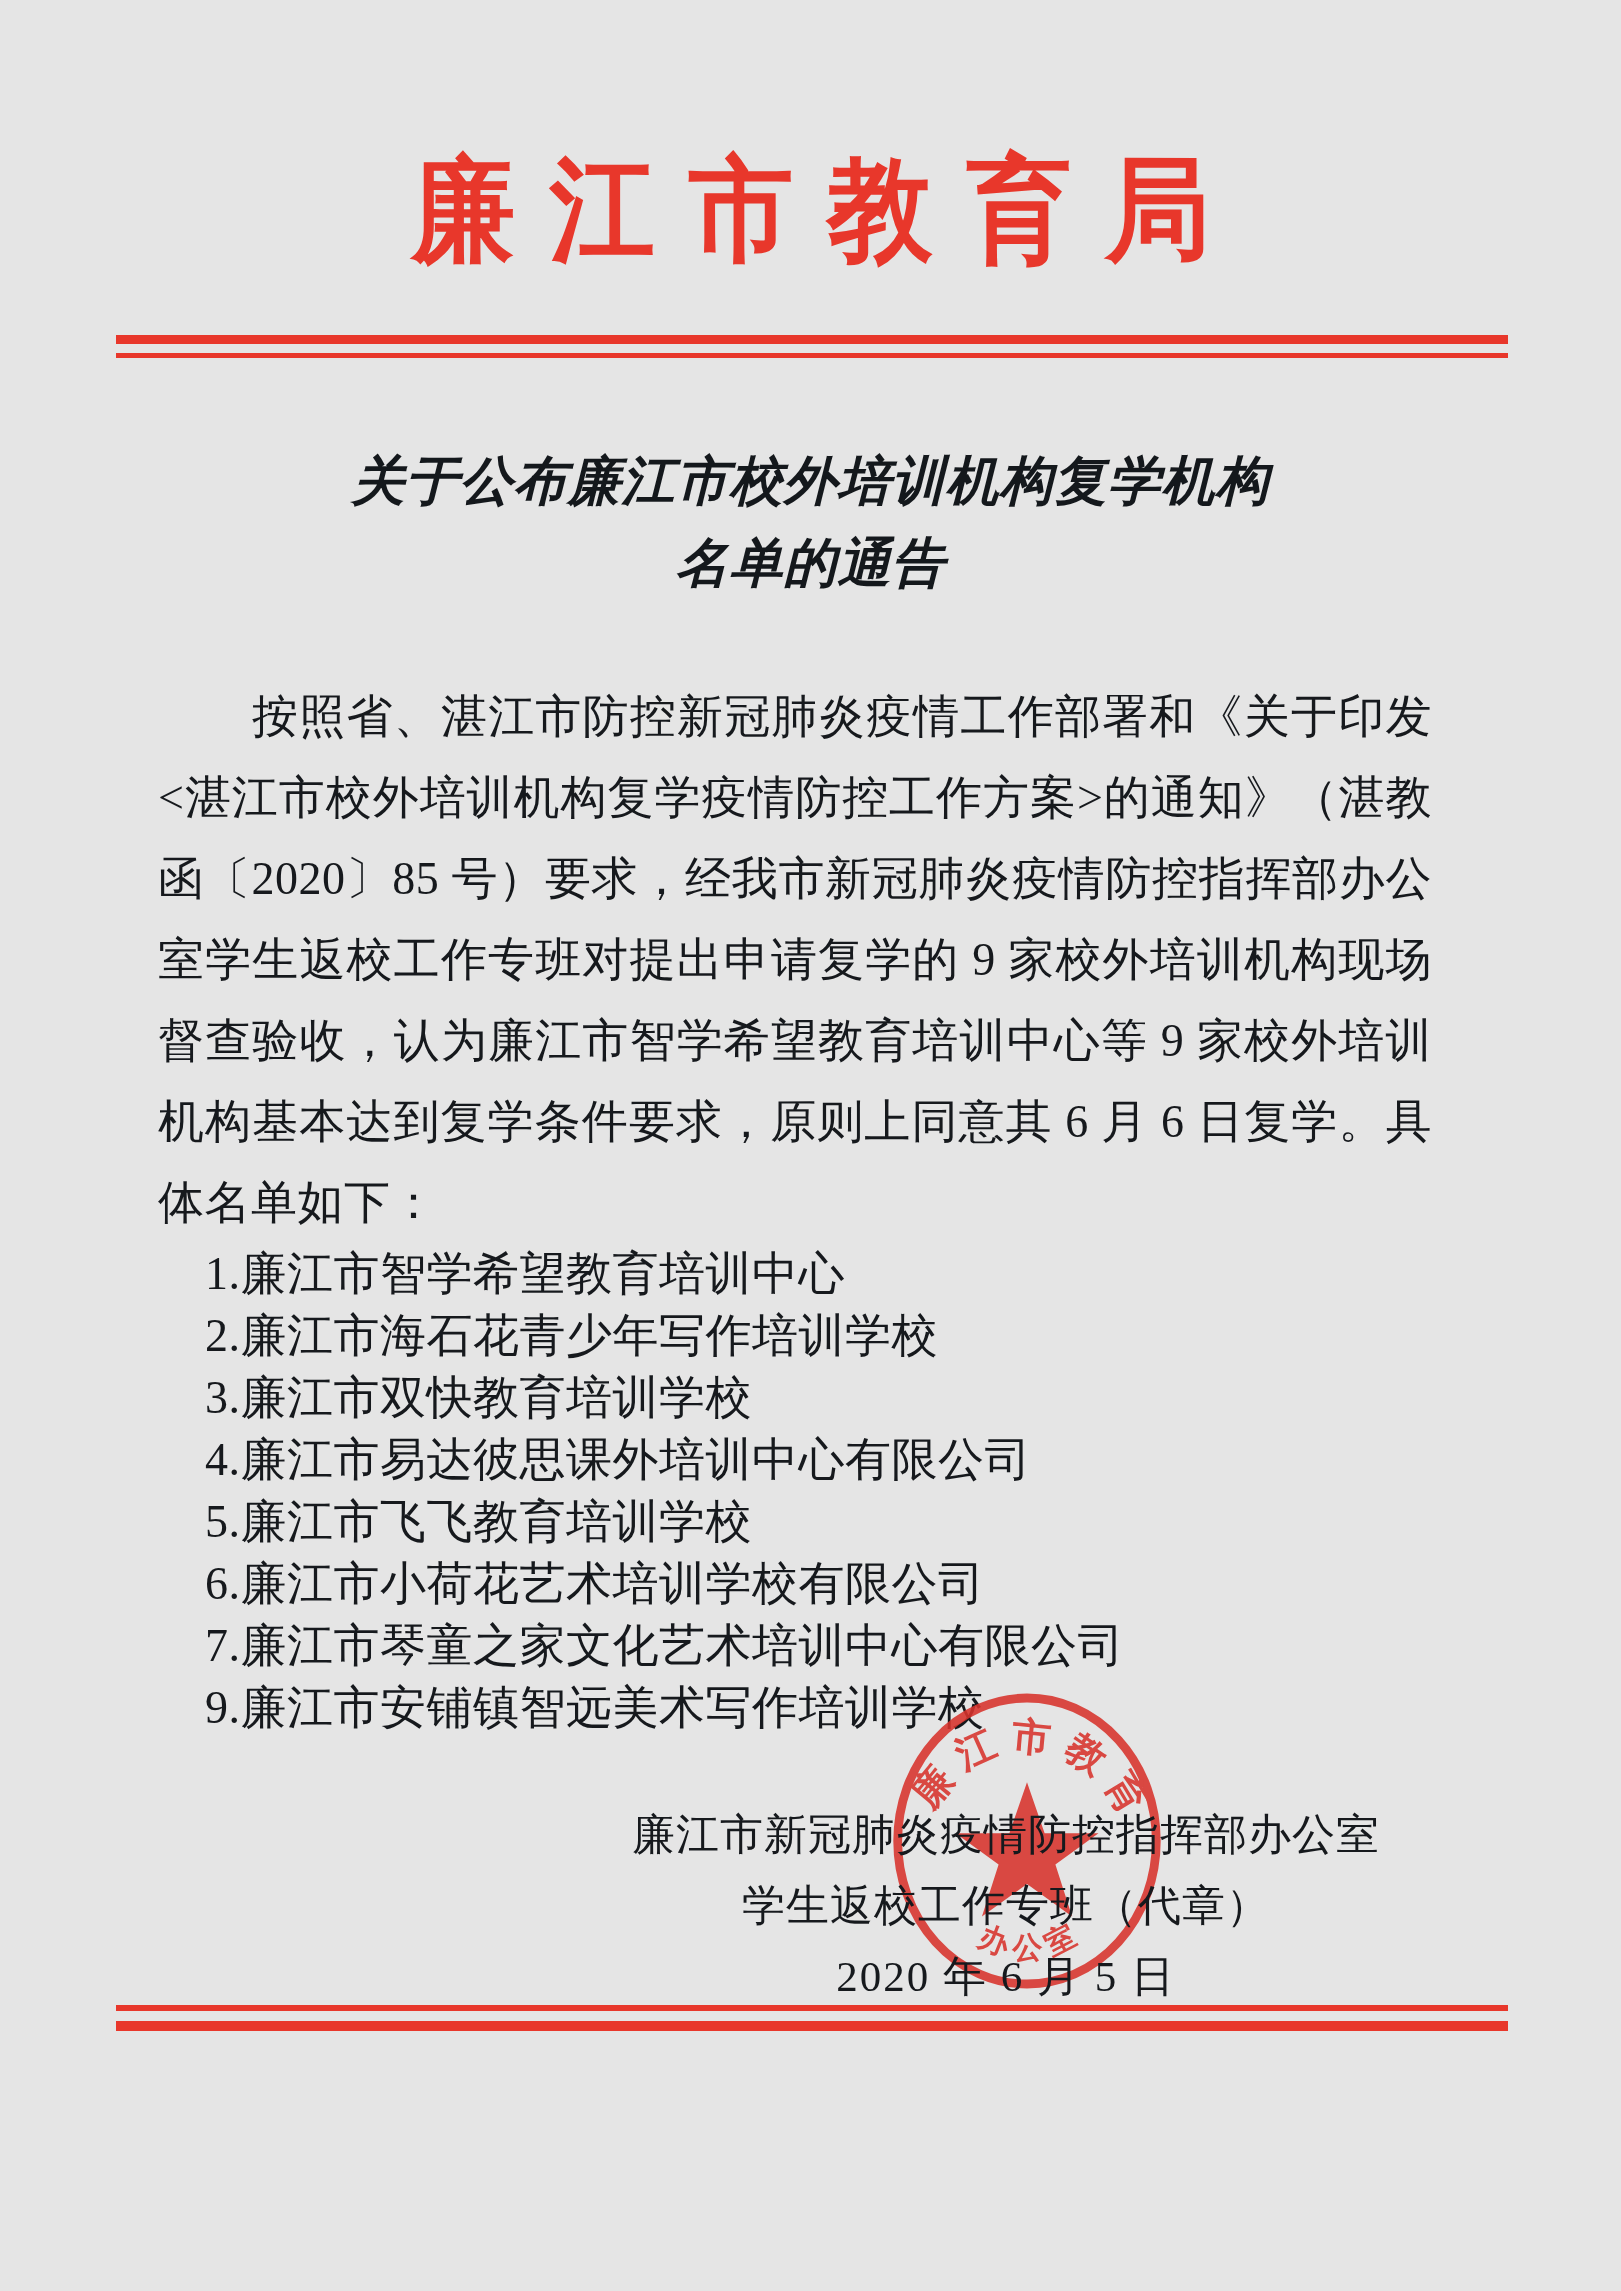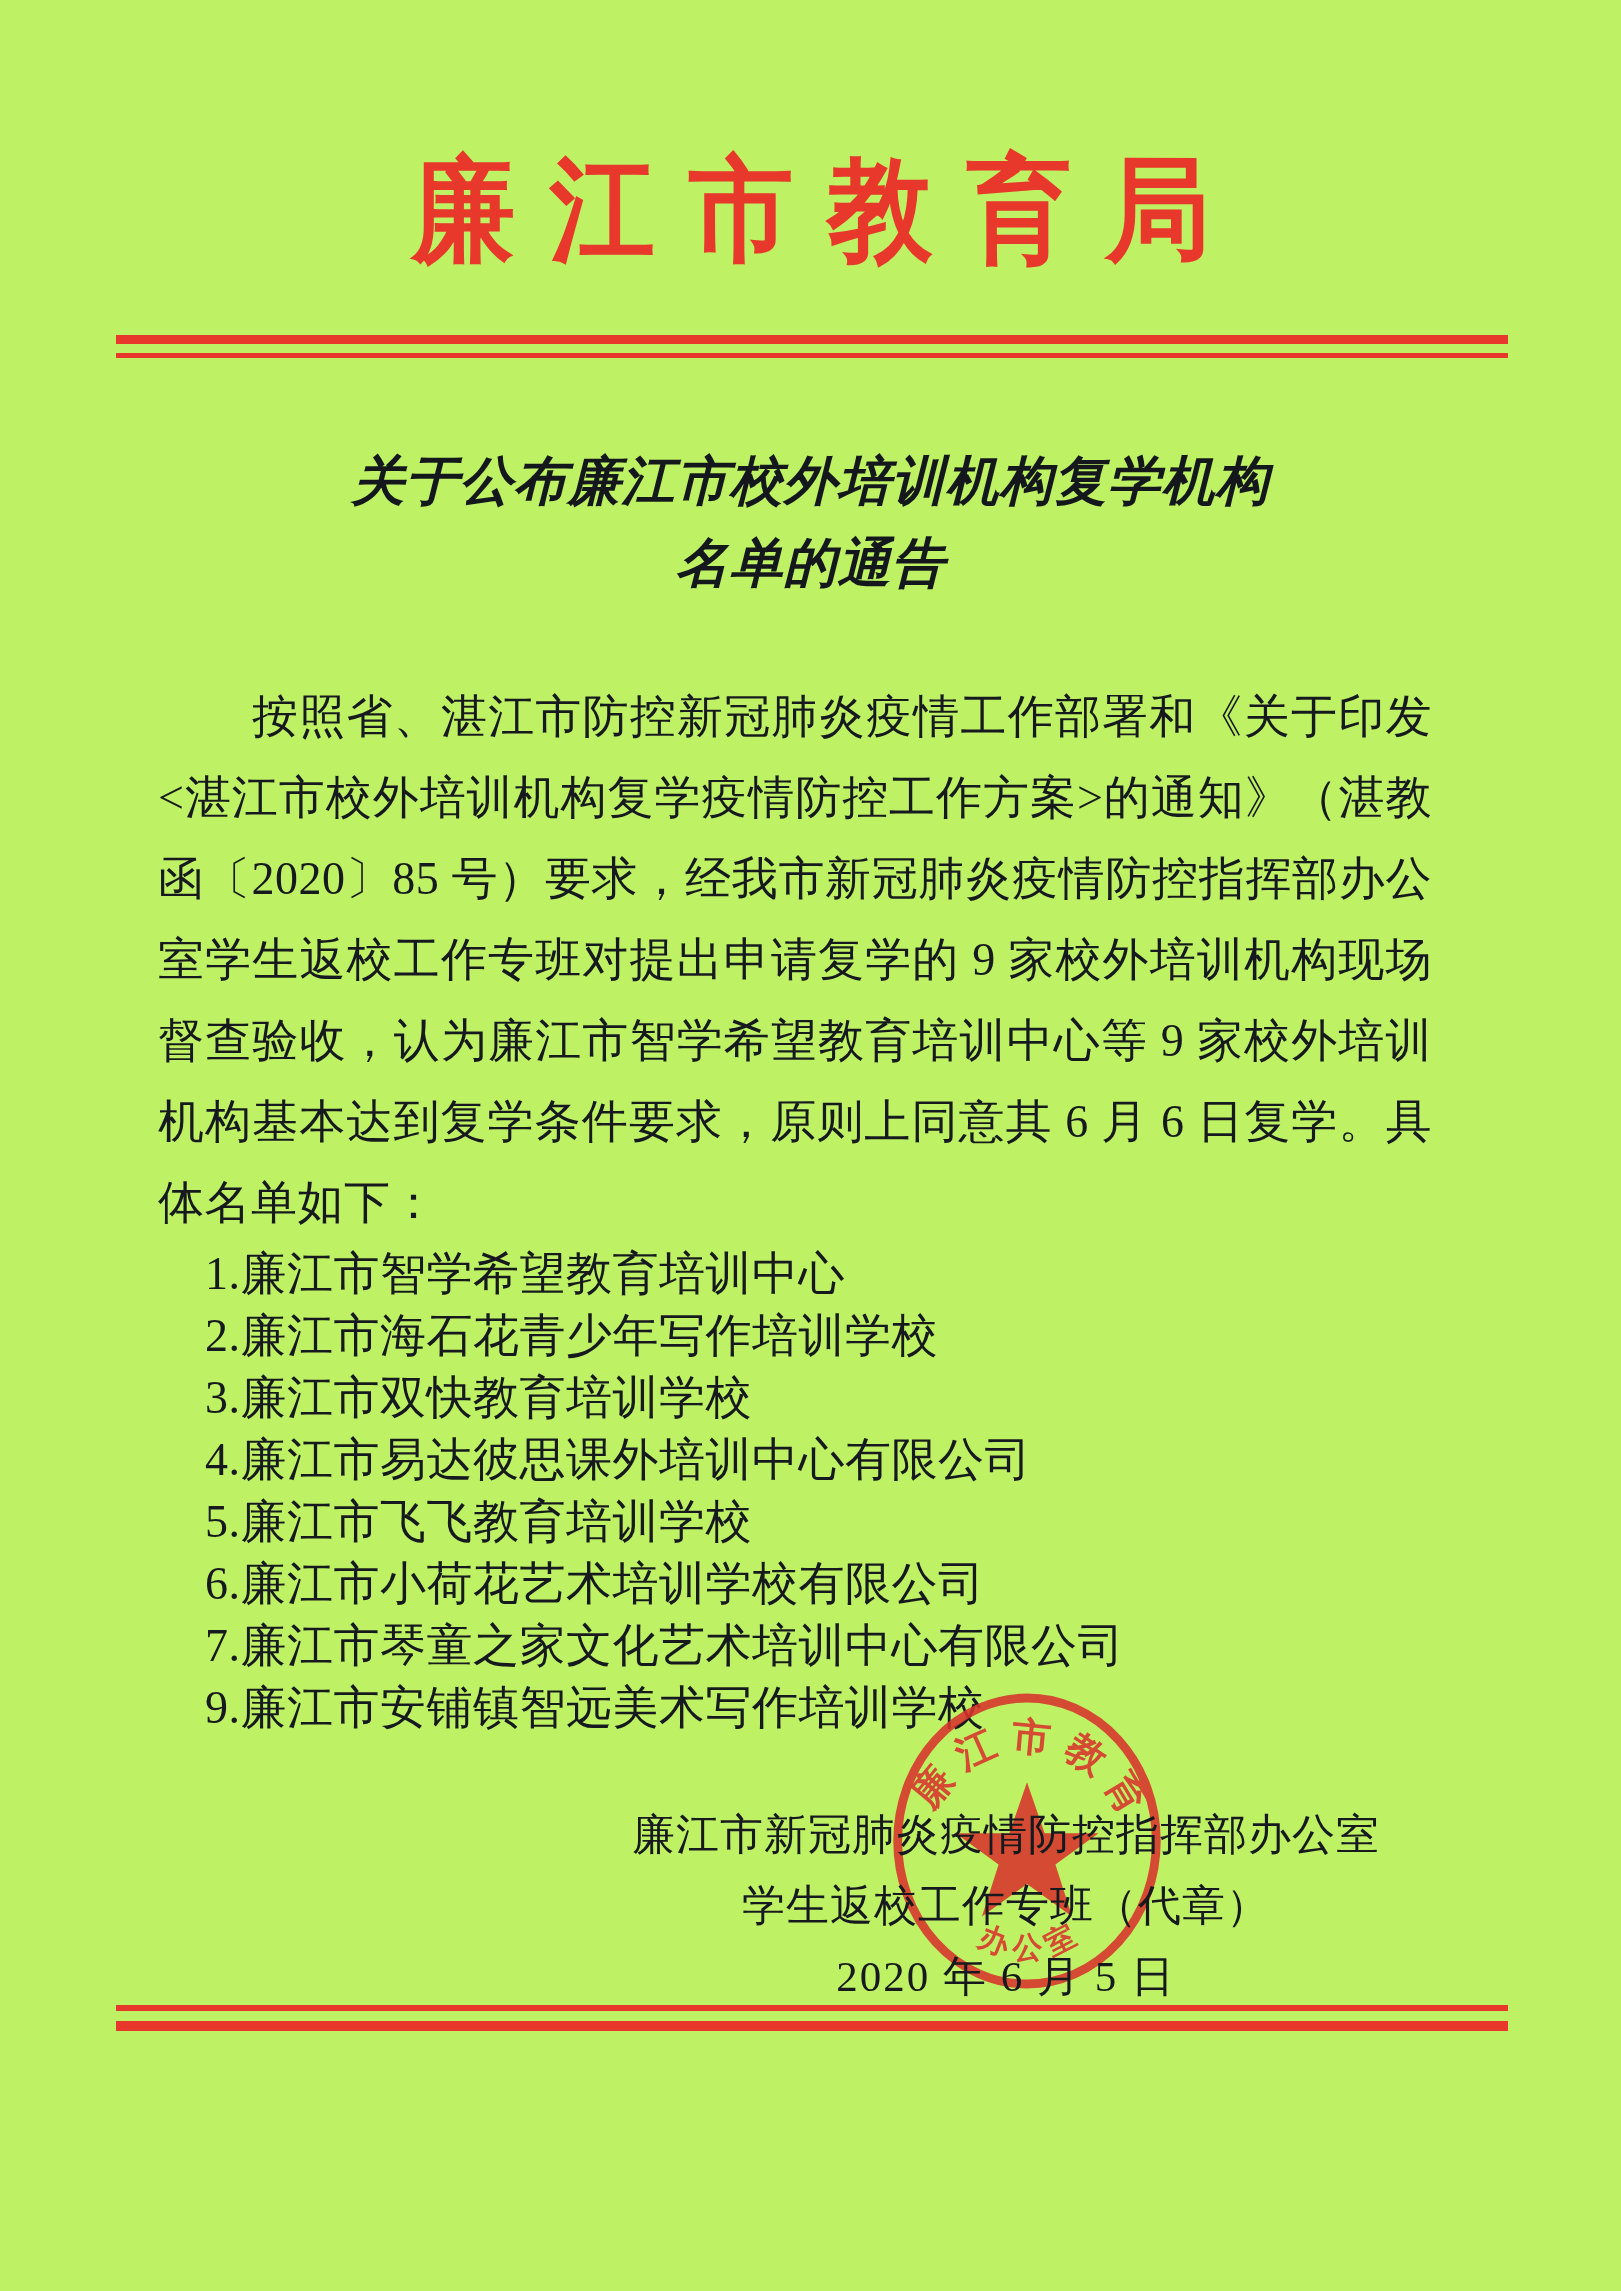--- a/index.html
+++ b/index.html
@@ -7,21 +7,21 @@
     padding: 0;
     background: #ffffff;
   }
   body {
     font-family: "Liberation Serif", "DejaVu Serif", serif;
   }
   .page {
     position: relative;
     width: 1621px;
     height: 2292px;
-    background: #bef264;
+    background: #e5e5e5;
     overflow: hidden;
     box-sizing: border-box;
   }
 
   
   .masthead {
     position: absolute;
     top: 147px;
     left: 0;
     width: 100%;

